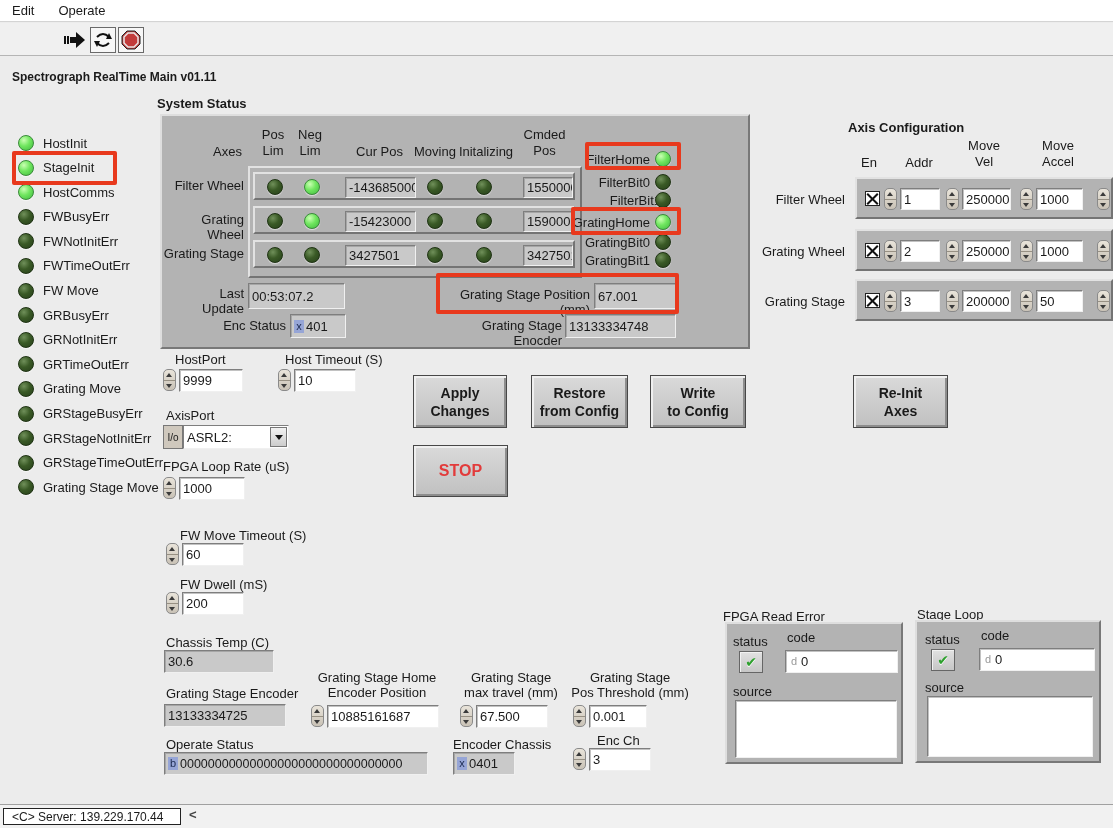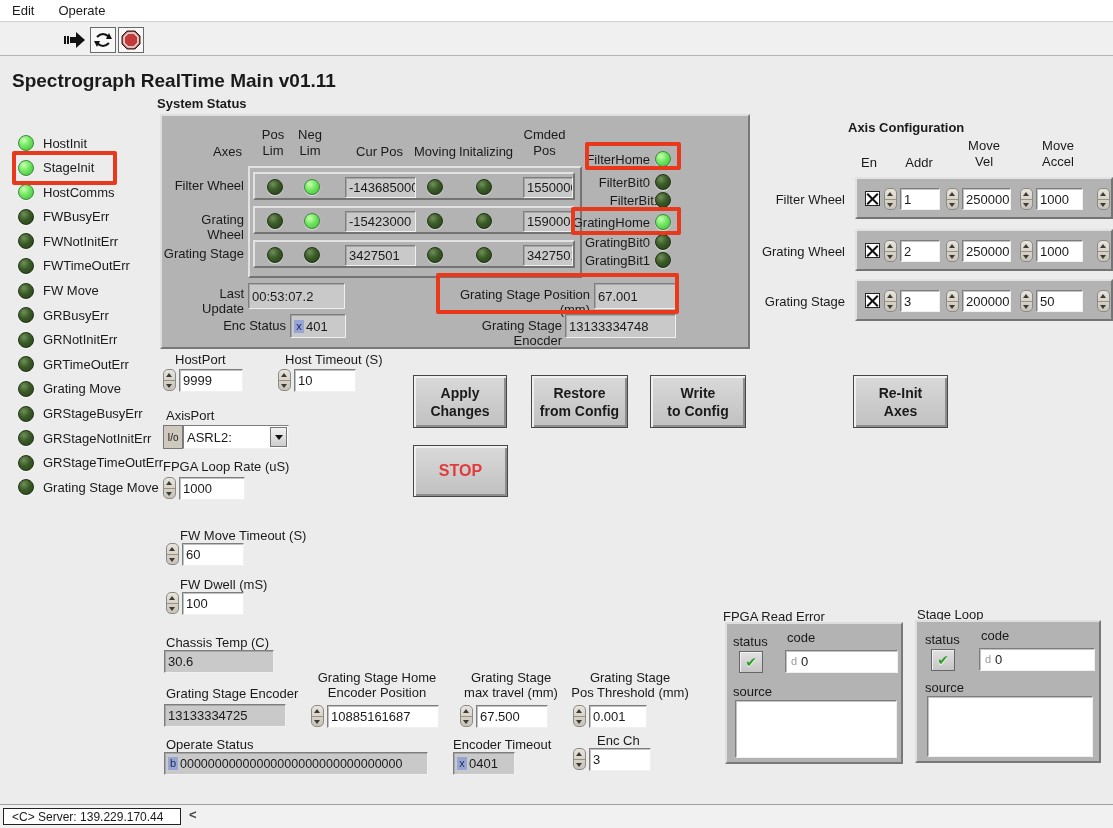--- a/index.html
+++ b/index.html
@@ -79,21 +79,21 @@
       </svg>
     </div>
     <div class="tbtn" style="left:118px;">
       <svg width="20" height="20" viewBox="0 0 20 20">
         <polygon points="6,1 14,1 19,6 19,14 14,19 6,19 1,14 1,6" fill="#c23b3b" stroke="#222" stroke-width="1"></polygon>
         <polygon points="7,3 13,3 17,7 17,13 13,17 7,17 3,13 3,7" fill="none" stroke="#e9e9e9" stroke-width="1.5"></polygon>
       </svg>
     </div>
   </div>
 
-  <div class="abs bold" style="left:12px;top:70px;font-size:19px;">Spectrograph RealTime Main v01.11</div>
+  <div class="abs bold" style="left:12px;top:70px;font-size:12px;">Spectrograph RealTime Main v01.11</div>
 
   <div id="ledcol" class="abs">
     <div class="ledrow">
         <span class="led led-on"></span>
         <span>HostInit</span>
       </div>
     <div class="ledrow">
         <span class="led led-on"></span>
         <span>StageInit</span>
       </div>
@@ -335,21 +335,21 @@
       <div class="up"></div>
       <div class="dn"></div>
     </div>
   <div class="abs inpt" style="left:182px;top:543px;width:62px;height:23px;">60</div>
 
   <div class="abs" style="left:180px;top:577px;">FW Dwell (mS)</div>
   <div class="spin" style="left:166px;top:592px;">
       <div class="up"></div>
       <div class="dn"></div>
     </div>
-  <div class="abs inpt" style="left:182px;top:592px;width:62px;height:23px;">100</div>
+  <div class="abs inpt" style="left:182px;top:592px;width:62px;height:23px;">200</div>
 
   <div class="btn" style="left:413px;top:375px;width:94px;height:53px;">Apply
 Changes</div>
   <div class="btn" style="left:650px;top:375px;width:96px;height:53px;">Write
 to Config</div>
   <div class="btn" style="left:531px;top:375px;width:97px;height:53px;">Restore
 from Config</div>
   <div class="btn" style="left:853px;top:375px;width:95px;height:53px;">Re-Init
 Axes</div>
   <div class="btn" style="left: 413px; top: 445px; width: 95px; height: 52px; font-size: 16px; color: rgb(226, 59, 59);">STOP</div>
@@ -383,21 +383,21 @@
       <div class="dn"></div>
     </div>
   <div class="abs inpt" style="left:589px;top:705px;width:58px;height:23px;">0.001</div>
 
   <div class="abs" style="left:166px;top:737px;">Operate Status</div>
   <div class="abs dspl" style="left:164px;top:752px;width:264px;height:23px;font-size:12.5px;">
       <span class="radix">b</span>
       <span>00000000000000000000000000000000</span>
     </div>
 
-  <div class="abs" style="left:453px;top:737px;">Encoder Timeout</div>
+  <div class="abs" style="left:453px;top:737px;">Encoder Chassis</div>
   <div class="abs dspl" style="left:453px;top:752px;width:62px;height:23px;">
       <span class="radix">x</span>
       <span>0401</span>
     </div>
 
   <div class="abs" style="left:597px;top:733px;">Enc Ch</div>
   <div class="spin" style="left:573px;top:748px;">
       <div class="up"></div>
       <div class="dn"></div>
     </div>

